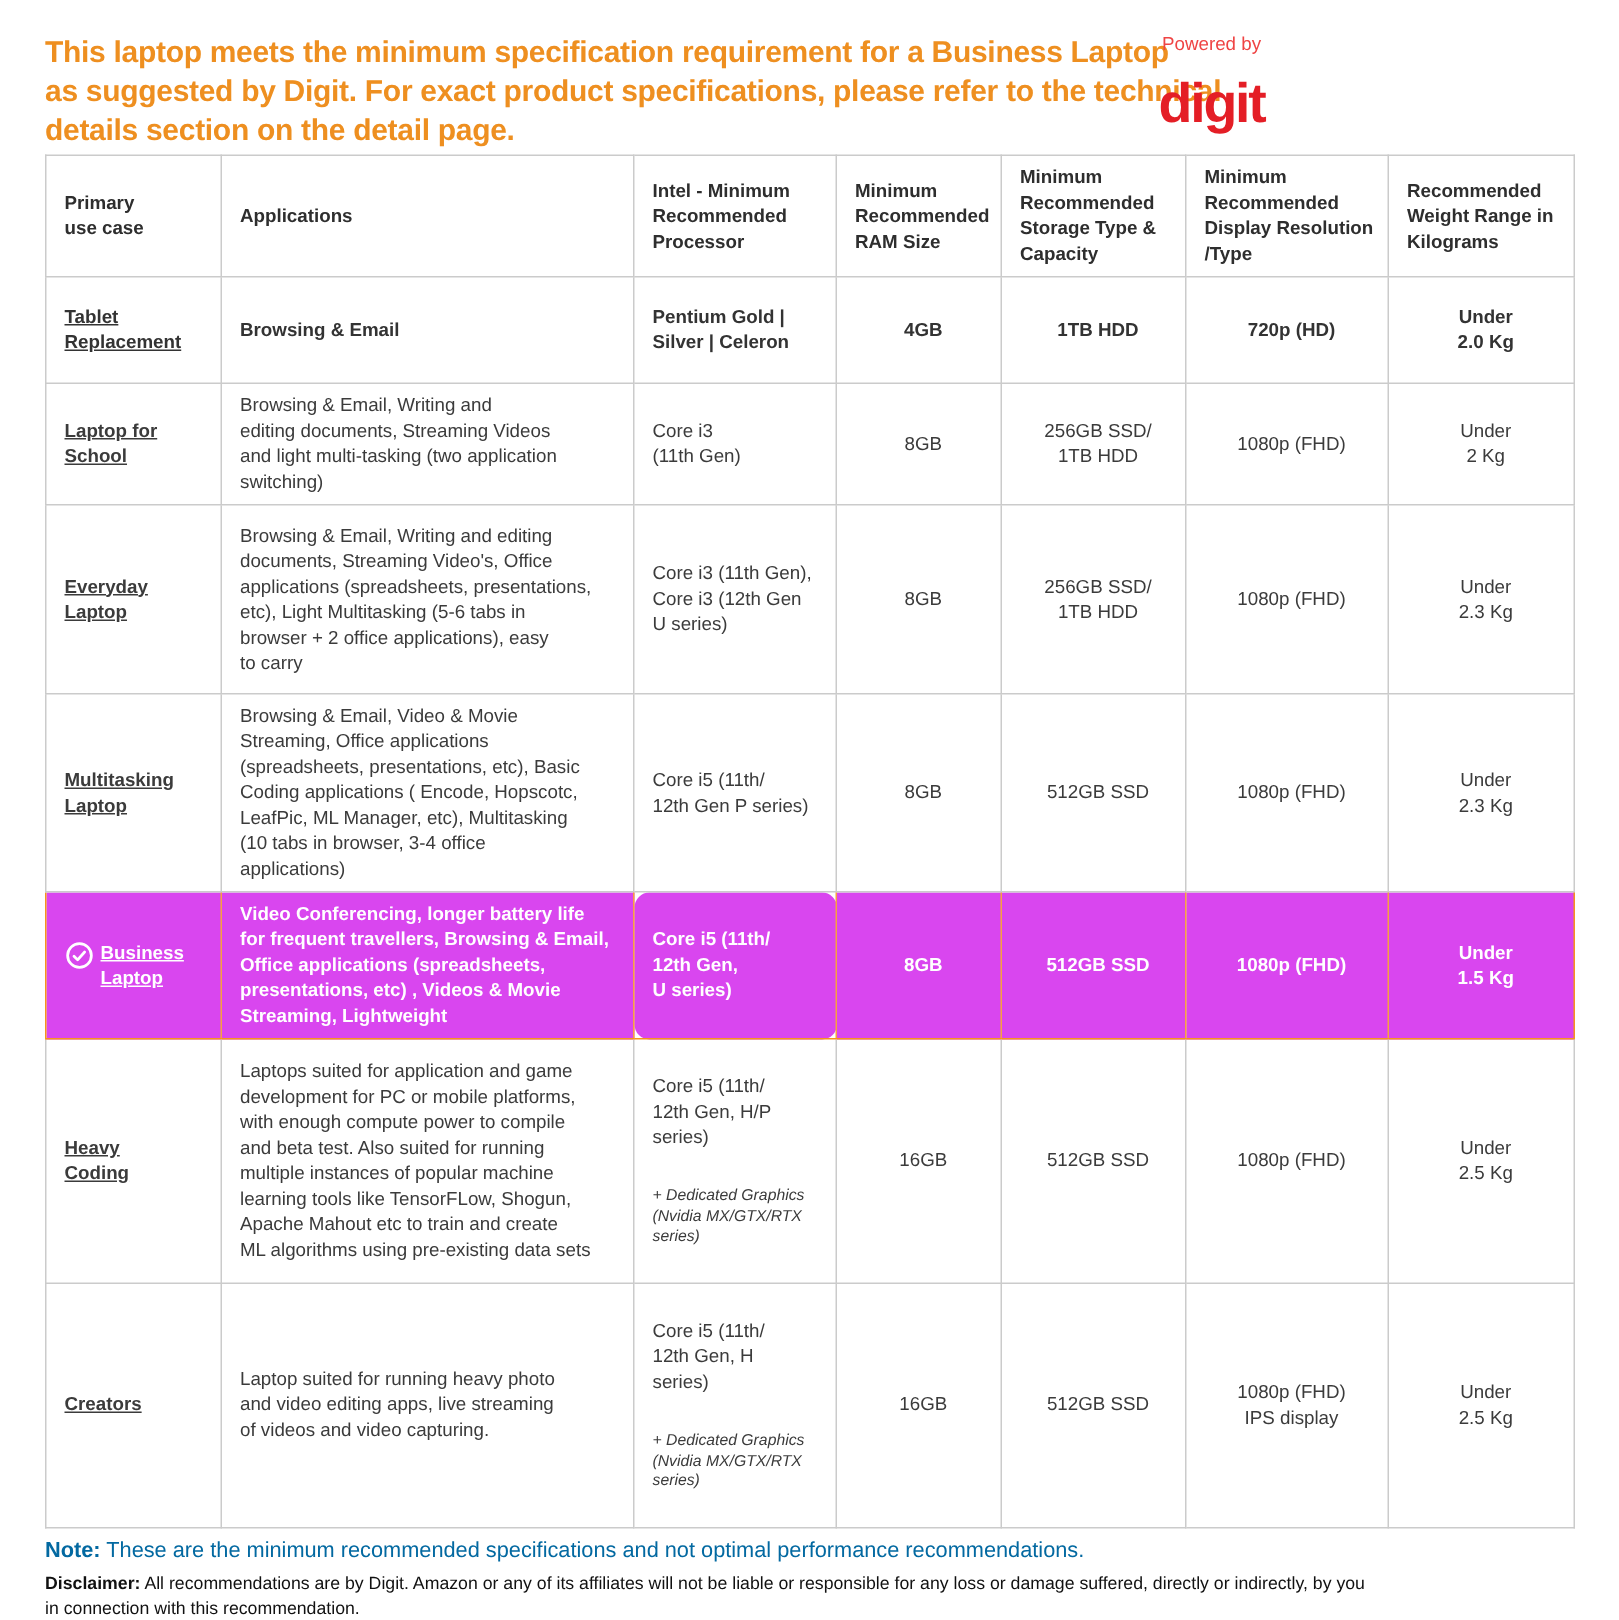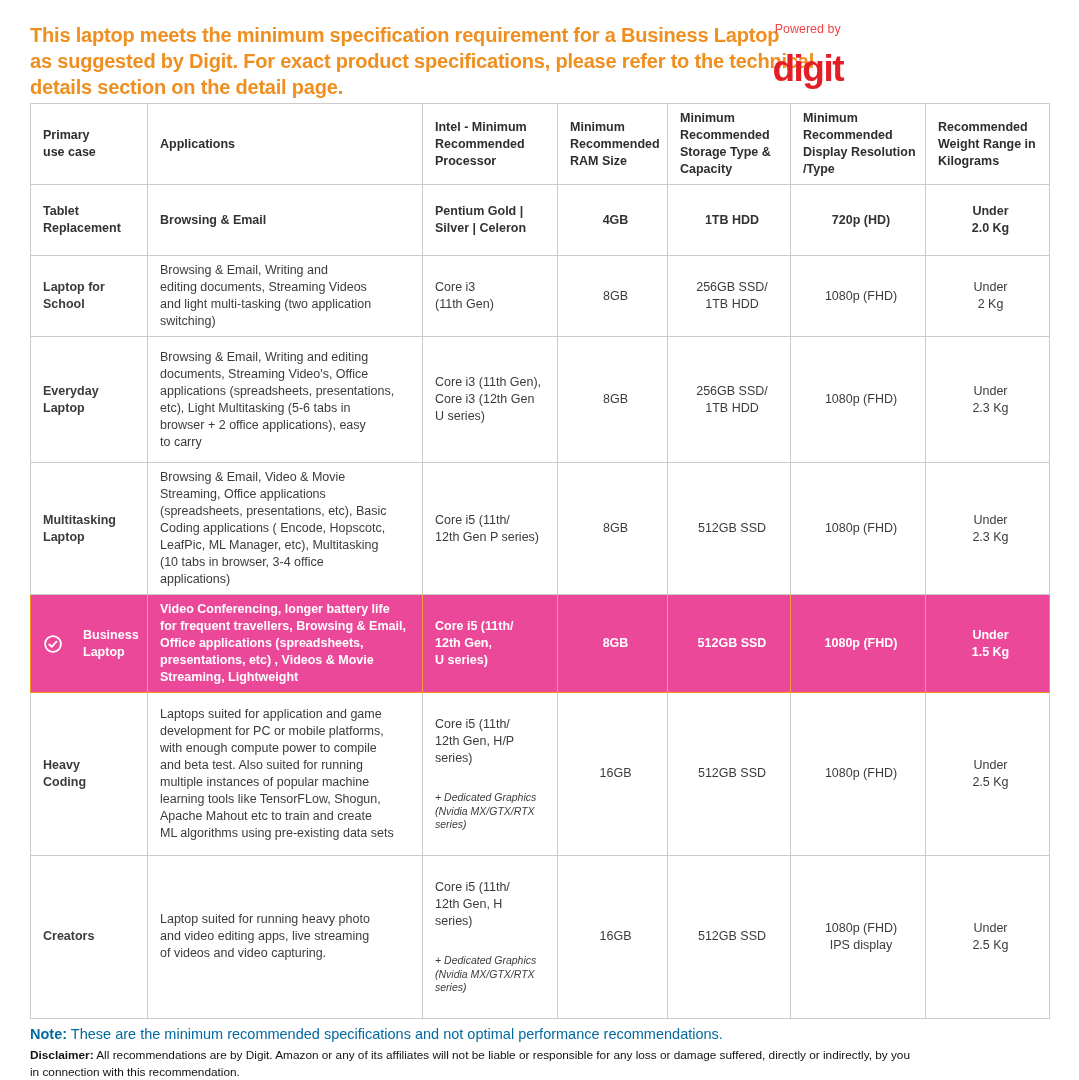--- a/index.html
+++ b/index.html
@@ -50,55 +50,55 @@
     line-height: 1.36;
     white-space: pre-line;
     padding: 6px 6px 6px 12px;
     color: #3b3b3b;
   }
   table.spec th {
     text-align: left;
     font-weight: 700;
     color: #2e2e2e;
   }
-  td.use-case { font-weight: 700; padding-left: 19px; color: #333; }
+  td.use-case { font-weight: 700; padding-left: 19px; color: #333; text-decoration: underline; }
   th.use-case { padding-left: 19px; }
   td.apps, th.apps { padding-left: 15px; }
   td.c-center { text-align: center; padding-left: 4px; padding-right: 4px; }
-  td.proc { padding-left: 11px; }
+  td.proc { padding-left: 11px; border-radius: 10px; }
   th.proc { padding-left: 11px; }
   td.disp, th.disp { padding-left: 9px; text-align: center; }
   th.ram, th.stor, th.wt { padding-left: 9px; }
   th.wt { padding-left: 13px; }
 
   tr.hdr   { height: 69px; }
   tr.r0 { height: 71px; }
   tr.r1 { height: 74px; }
   tr.r2 { height: 81px; }
   tr.r3 { height: 126px; }
   tr.r4 { height: 127px; }
   tr.r5 { height: 97px; }
   tr.r6 { height: 160px; }
   tr.r7 { height: 111px; }
 
   tr.bold-row td { font-weight: 700; color: #333; }
 
   
   tr.biz td {
-    background: #ec4899;
+    background: #d946ef;
     color: #ffffff;
     font-weight: 700;
     border-top-color: #f6921e;
     border-bottom-color: #f6921e;
     border-left-color: #f7a040;
     border-right-color: #f7a040;
   }
   tr.biz td:first-child { border-left-color: #f6921e; }
   tr.biz td:last-child  { border-right-color: #f6921e; }
-  .biz-usecase { display: flex; align-items: center; gap: 20px; }
+  .biz-usecase { display: flex; align-items: flex-start; gap: 4px; }
   .check-icon { flex: 0 0 auto; width: 20px; height: 20px; display: block; }
 
   .proc-extra {
     font-size: 10.5px;
     font-weight: 400;
     line-height: 1.3;
     margin-top: 7px;
     white-space: pre-line;
     font-style: italic;
   }

